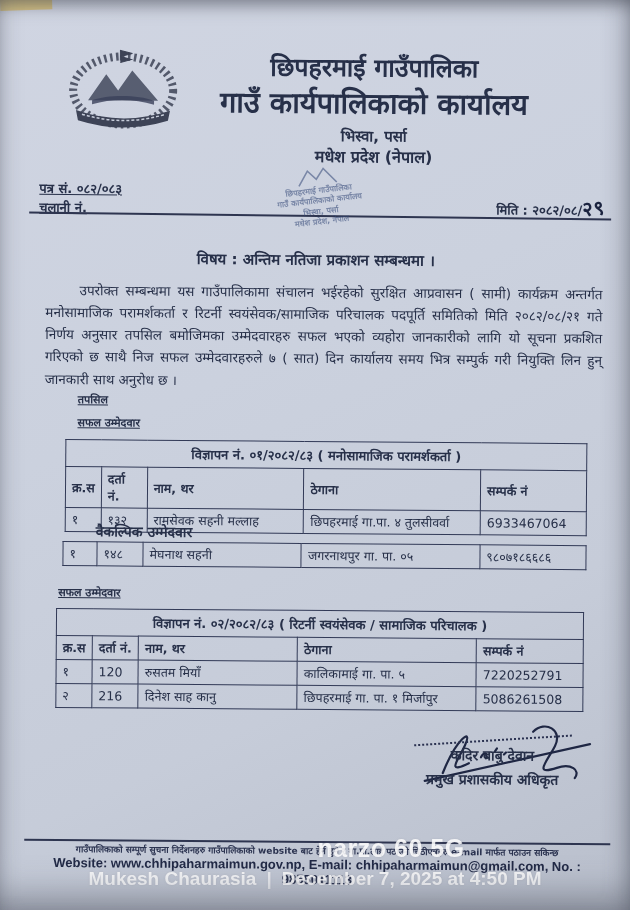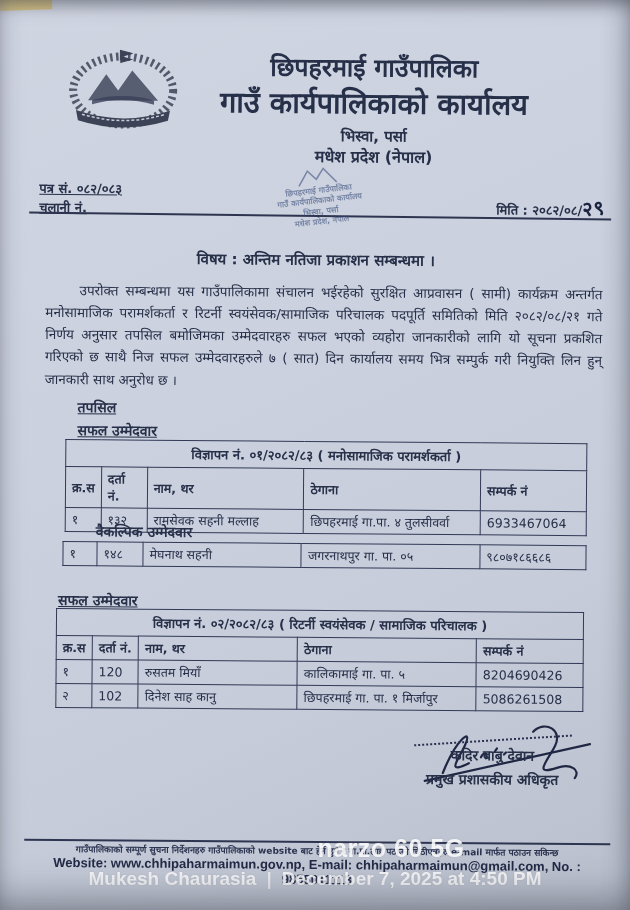--- a/index.html
+++ b/index.html
@@ -37,21 +37,21 @@
         transform:rotate(-7deg);color:rgba(52,72,120,.55);line-height:1.3;}
   .seal .s-line{font-size:8px;font-weight:bold;}
   .seal svg{display:block;margin:0 auto;}
 
   .subject{position:absolute;left:0;right:0;top:249px;text-align:center;
            font-size:15px;font-weight:bold;}
 
   .bodytext{position:absolute;left:45px;right:28px;top:281px;font-size:13.5px;
             line-height:1.64;text-align:justify;text-indent:34px;font-weight:500;}
 
-  .h-ul{font-weight:bold;text-decoration:underline;font-size:14px;position:absolute;margin-top:6px;}
+  .h-ul{font-weight:bold;text-decoration:underline;font-size:11px;position:absolute;}
   .h-plain{font-weight:bold;font-size:14px;position:absolute;}
   .tapasil{left:78px;top:393px;}
   .safal1{left:78px;top:416px;}
   .baikalpik{left:88px;top:523px;margin-left:9px;}
   .safal2{left:60px;top:586px;}
 
   table.dt{border-collapse:collapse;position:absolute;font-size:12.5px;color:#273049;}
   table.dt td{border:1.6px solid #323a57;padding:3px 6px;vertical-align:middle;}
   table.dt .adrow td{text-align:center;font-weight:bold;font-size:13px;padding:4px 4px;}
   table.dt .chead td{font-weight:bold;}
@@ -205,25 +205,25 @@
         <td>दर्ता नं.</td>
         <td>नाम, थर</td>
         <td>ठेगाना</td>
         <td>सम्पर्क नं</td>
       </tr>
       <tr>
         <td>१</td>
         <td>120</td>
         <td>रुसतम मियाँ</td>
         <td>कालिकामाई गा. पा. ५</td>
-        <td>8204690426</td>
+        <td>7220252791</td>
       </tr>
       <tr>
         <td>२</td>
-        <td>102</td>
+        <td>216</td>
         <td>दिनेश साह कानु</td>
         <td>छिपहरमाई गा. पा. १ मिर्जापुर</td>
         <td>5086261508</td>
       </tr>
     </tbody>
       </table>
 
     <div class="sig">
       <svg width="215" height="62" viewBox="0 0 215 62">
         <g fill="none" stroke="#1f2744" stroke-width="2.2" stroke-linecap="round">

